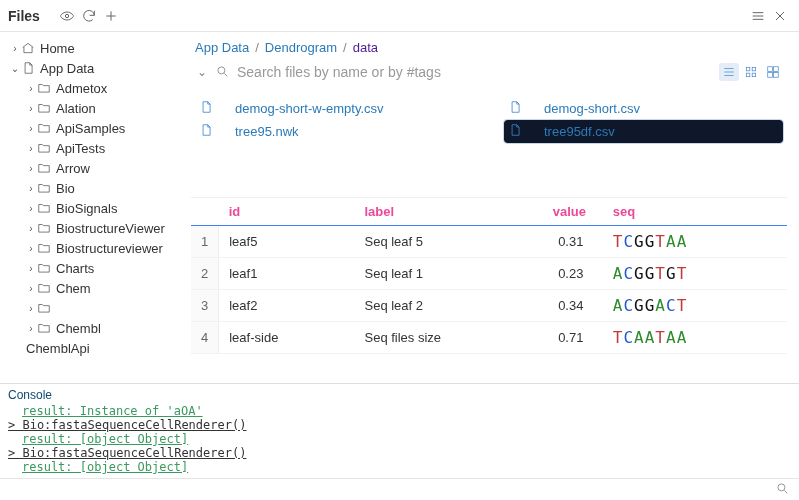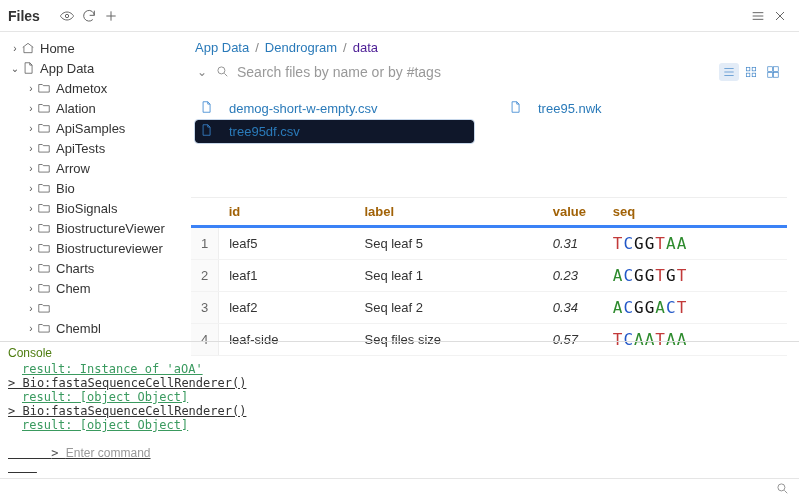--- a/index.html
+++ b/index.html
@@ -58,45 +58,45 @@
   .searchrow .chev { color:#888; font-size:12px; width:14px; text-align:center;}
   .searchrow .sicon svg { width:14px; height:14px; stroke:#888; fill:none; stroke-width:1.5;}
   .searchrow input { flex:1; border:none; outline:none; font-size:14px; color:#333; background:transparent;}
   .searchrow input::placeholder { color:#999; }
   .view-toggles { display:flex; gap:2px;}
   .view-toggles .vt { width:20px; height:18px; display:flex; align-items:center; justify-content:center; border-radius:3px; cursor:pointer;}
   .view-toggles .vt.active { background:#e3ecf7; }
   .view-toggles svg { width:14px; height:14px; stroke:#4286c9; fill:none; stroke-width:1.2;}
 
   .files-grid { display:grid; grid-template-columns: repeat(2, 1fr); column-gap: 30px; padding: 8px 4px; margin-top: 4px;}
-  .file-item { display:flex; align-items:center; gap:16px; padding: 3px 4px; border-radius:3px; cursor:pointer;text-align:right; }
+  .file-item { display:flex; align-items:center; gap:22px; padding: 3px 4px; border-radius:3px; cursor:pointer;text-align:right; }
   .file-item.selected { outline:1px solid #c7d7ea; background:#0f172a;}
   .file-item svg { width:14px;height:14px; stroke:#3a86d0; fill:none; stroke-width:1.4;}
   .file-item .fname { color:#2a7ab9; font-size: 13px; }
 
   .data-table-wrap { margin-top: 46px; border-top:1px solid #eee; }
   table.data { border-collapse: collapse; width:100%; font-size: 13px; }
-  table.data th { text-align:left; font-weight:600; padding:6px 10px; border-bottom:3px solid #3b82f6; color:#a16207; background:#fff;}
+  table.data th { text-align:left; font-weight:600; padding:6px 10px; border-bottom:1px solid #3b82f6; color:#ec4899; background:#fff;}
   table.data td { padding:6px 10px; border-bottom:1px solid #f2f2f2; }
   table.data td.rownum { color:#666; background:#fafafa; text-align:center; width:26px; border-right:1px solid #eee;}
-  table.data td.val { text-align:left; width:60px; padding-right:14px;font-style:italic;}
+  table.data td.val { text-align:center; width:60px; padding-right:14px;}
   .seq { font-family: Menlo, Consolas, monospace; font-size:16px; letter-spacing:1px;}
   .seq .a { color:#2e8b2e; } 
   .seq .c { color:#2257c7; } 
   .seq .g { color:#111; }    
   .seq .t { color:#c23a3a; } 
 
   .console {
     border-top: 1px solid #ddd;
     padding: 4px 8px 4px 8px;
     font-size: 12px;
     color:#333;
     font-family: Menlo, Consolas, monospace;
   }
-  .console .hdr { font-family: -apple-system, "Segoe UI", Arial, sans-serif; font-size:12px; color:#4d7c0f; margin-bottom:2px;}
+  .console .hdr { font-family: -apple-system, "Segoe UI", Arial, sans-serif; font-size:12px; color:#0c4a6e; margin-bottom:2px;}
   .console .line { white-space: pre; text-decoration: underline; }
   .console .indent { padding-left: 14px; }
   .console .green { color: #3a9a5f; }
   .console .prompt { color:#555; }
   .console .cmd { color:#999; font-family: -apple-system, "Segoe UI", Arial, sans-serif; font-size:12px;}
 
   .footer { height:22px; border-top:1px solid #e5e5e5; display:flex; align-items:center; justify-content:flex-end; padding:0 10px;}
   .footer svg { width:14px; height:14px; stroke:#888; fill:none; stroke-width:1.5;}
 </style>
 </head>
@@ -325,20 +325,27 @@
         </div>
       </div>
 
       <div class="files-grid" id="files-grid">
           <div class="file-item">
             <span><svg viewBox="0 0 24 24">
                 <path d="M7 3h8l4 4v14H7z"></path>
                 <path d="M15 3v4h4"></path>
               </svg></span>
             <span class="fname">demog-short-w-empty.csv</span>
+          </div>
+          <div class="file-item">
+            <span><svg viewBox="0 0 24 24">
+                <path d="M7 3h8l4 4v14H7z"></path>
+                <path d="M15 3v4h4"></path>
+              </svg></span>
+            <span class="fname">demog-short.csv</span>
           </div>
           <div class="file-item">
             <span><svg viewBox="0 0 24 24">
                 <path d="M7 3h8l4 4v14H7z"></path>
                 <path d="M15 3v4h4"></path>
               </svg></span>
             <span class="fname">tree95.nwk</span>
           </div>
           <div class="file-item selected">
             <span><svg viewBox="0 0 24 24">
@@ -379,42 +386,39 @@
                 <td class="rownum">3</td>
                 <td>leaf2</td>
                 <td>Seq leaf 2</td>
                 <td class="val">0.34</td>
                 <td><span class="seq"><span class="a">A</span><span class="c">C</span><span class="g">G</span><span class="g">G</span><span class="a">A</span><span class="c">C</span><span class="t">T</span></span></td>
               </tr>
               <tr>
                 <td class="rownum">4</td>
                 <td>leaf-side</td>
                 <td>Seq files size</td>
-                <td class="val">0.57</td>
+                <td class="val">0.71</td>
                 <td><span class="seq"><span class="t">T</span><span class="c">C</span><span class="a">A</span><span class="a">A</span><span class="t">T</span><span class="a">A</span><span class="a">A</span></span></td>
               </tr>
             </tbody>
         </table>
       </div>
 
     </div>
   </div>
 
   <div class="console">
     <div class="hdr">Console</div>
     <div id="console-lines">
         <div class="line indent green">result: Instance of 'aOA'</div>
         <div class="line">&gt; Bio:fastaSequenceCellRenderer()</div>
         <div class="line indent green">result: [object Object]</div>
         <div class="line">&gt; Bio:fastaSequenceCellRenderer()</div>
         <div class="line indent green">result: [object Object]</div>
       </div>
-    <div class="line">
-      <span class="prompt">&gt; </span><span class="cmd">Enter command</span>
-    </div>
   </div>
 
   <div class="footer">
     <span>
       <svg viewBox="0 0 24 24">
           <circle cx="11" cy="11" r="6"></circle>
           <path d="M16 16l5 5"></path>
         </svg>
     </span>
   </div>

